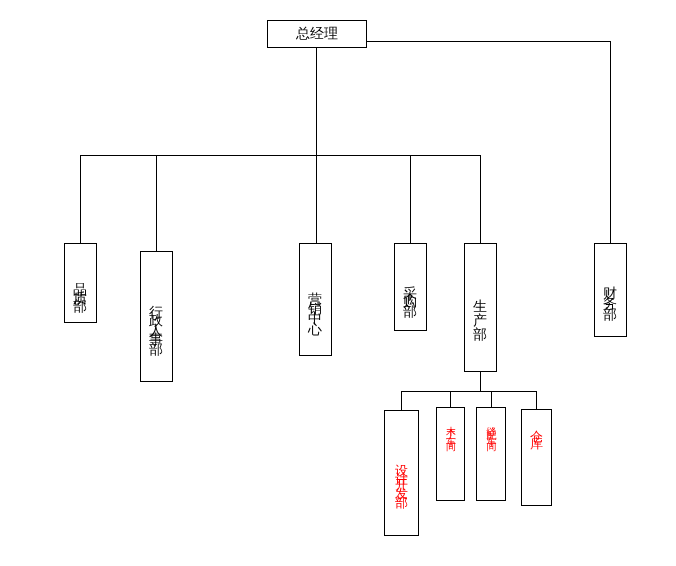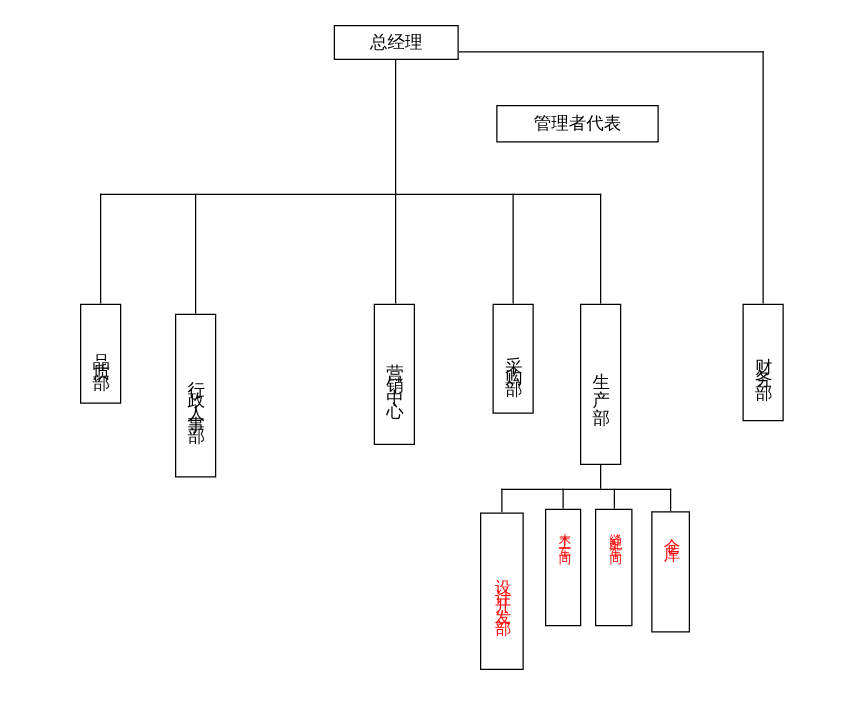--- a/index.html
+++ b/index.html
@@ -50,23 +50,20 @@
   <div class="line" style="left:401px;top:391px;width:136px;height:1px"></div>
   <div class="line" style="left:401px;top:391px;width:1px;height:19px"></div>
   <div class="line" style="left:450px;top:391px;width:1px;height:16px"></div>
   <div class="line" style="left:491px;top:391px;width:1px;height:16px"></div>
   <div class="line" style="left:536px;top:391px;width:1px;height:18px"></div>
 
   <div class="box" style="left:267px;top:20px;width:100px;height:28px">
     <span class="hlabel">总经理</span>
   </div>
 
-  <div class="box" style="left:397px;top:84px;width:130px;height:30px">
-    <span class="hlabel">管理者代表</span>
-  </div>
 
   <div class="box" style="left:64px;top:243px;width:33px;height:80px">
     <span class="vlabel" style="letter-spacing:8px">品质部</span>
   </div>
 
   <div class="box" style="left:140px;top:251px;width:33px;height:131px">
     <span class="vlabel" style="letter-spacing:9px">行政人事部</span>
   </div>
 
   <div class="box" style="left:299px;top:243px;width:33px;height:113px">

